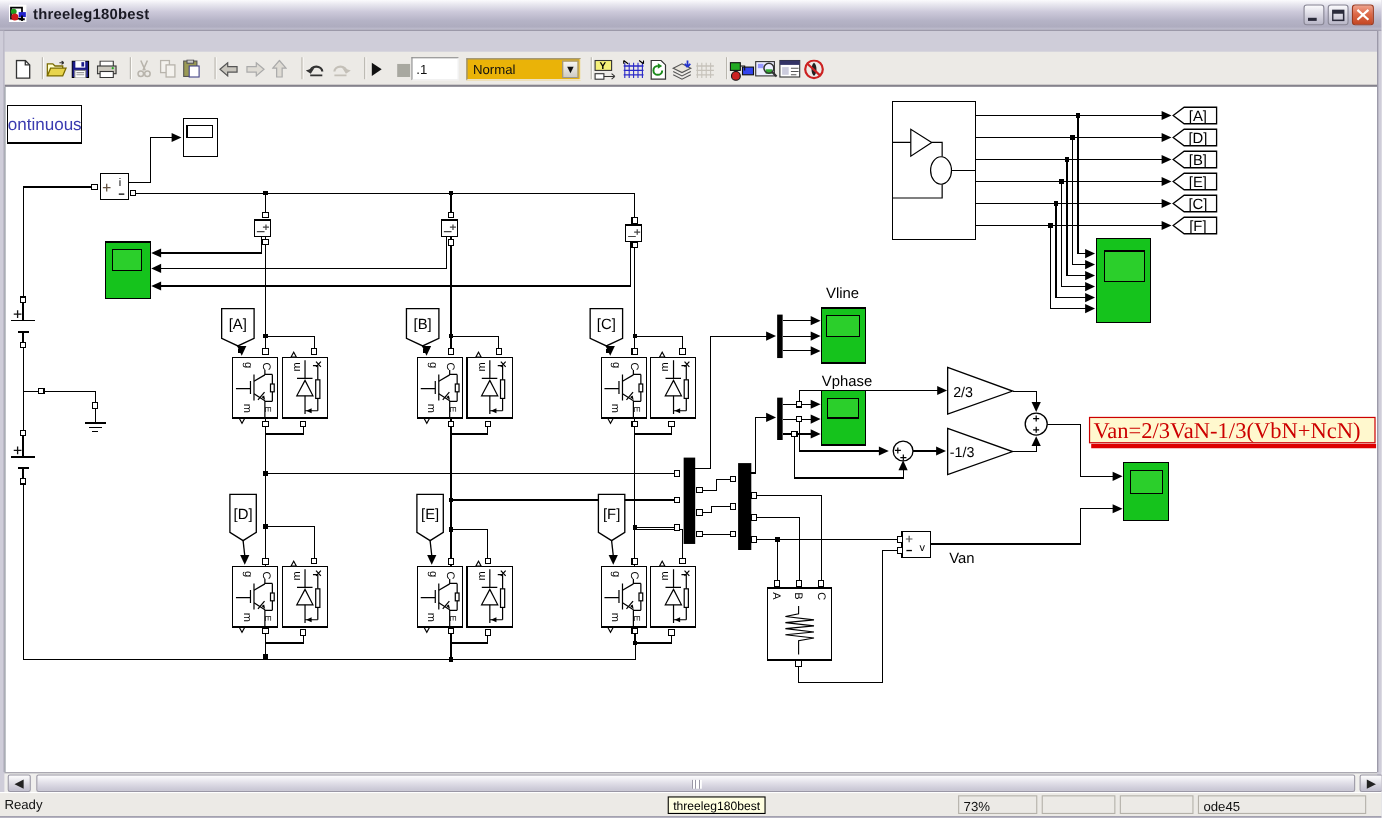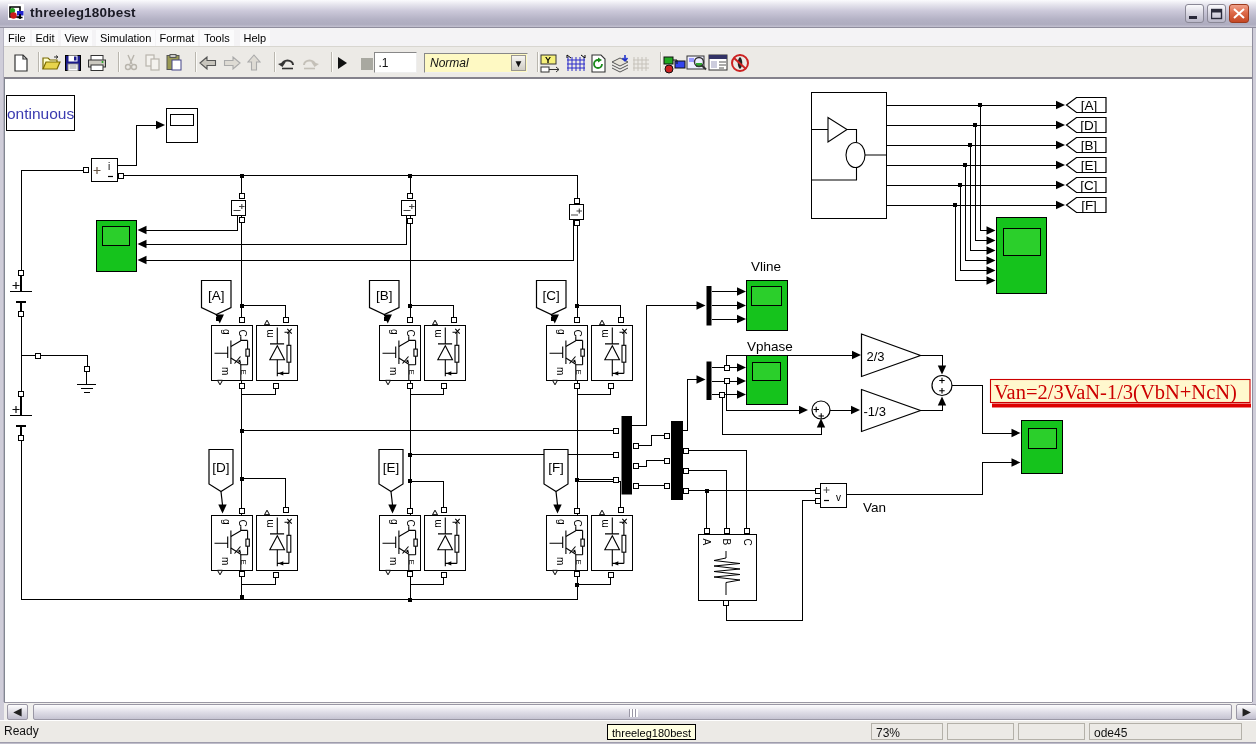--- a/index.html
+++ b/index.html
@@ -10,21 +10,21 @@
 #sysicon { position:absolute; left:8px; top:4px; }
 .tbtn { position:absolute; top:4px; width:19px; height:19px; border-radius:3px; border:1px solid #8a8896;
   background:linear-gradient(180deg,#fbfbfd,#d9d7e2 50%,#b9b7c8); }
 #btn-close { background:linear-gradient(180deg,#f0a28c,#dd6a4a 45%,#c44724); border-color:#9c3a1e; }
 .glyph { position:absolute; }
 #menubar { position:absolute; left:4px; top:28px; width:1248px; height:19px; background:#f4f3f5; border-bottom:1px solid #d8d6d0; }
 .menu { position:absolute; top:1.5px; font-size:11px; color:#000; padding:2px 4px; background:#fbfbfc; }
 #toolbar { position:absolute; left:4px; top:47px; width:1248px; height:32px; background:#eceae6; border-bottom:2px solid #84828c; }
 .tsep { position:absolute; top:5px; width:2px; height:20px; border-left:1px solid #b9b6ae; border-right:1px solid #fcfbf8; }
 #stopfield { position:absolute; left:369.5px; top:5px; width:43px; height:21px; background:#fff; border:1px solid; border-color:#888 #eee #eee #888; font-size:12px; padding:3px 0 0 4px; color:#111; }
-#combo { position:absolute; left:420px; top:6px; width:104px; height:20px; background:#fef9c3; border:1px solid; border-color:#888 #eee #eee #888; font-size:12px; padding:2px 0 0 5px; color:#111;font-style:italic; }
+#combo { position:absolute; left:420px; top:6px; width:104px; height:20px; background:#eab308; border:1px solid; border-color:#888 #eee #eee #888; font-size:12px; padding:2px 0 0 5px; color:#111; }
 #combobtn { position:absolute; right:1px; top:1px; width:15px; height:16px; background:linear-gradient(180deg,#f6f5f2,#cfccc4); border:1px solid #9a978f; font-size:10px; text-align:center; padding-top:2px; color:#111; }
 #canvas { position:absolute; left:4px; top:79px; width:1248px; height:623px; background:#fff; border-left:1px solid #828791; overflow:hidden; }
 #rborder { position:absolute; left:1252px; top:28px; width:4px; height:674px; background:#cfcdd9; border-left:1px solid #8f8d9d; }
 #lborder { position:absolute; left:0; top:28px; width:4px; height:674px; background:#cfcdd9; border-right:1px solid #b5b3c1; }
 #hscroll { position:absolute; left:4px; top:702px; width:1248px; height:18px; background:#f0efed; border-top:1px solid #9a98a4; }
 .sbtn { position:absolute; top:1px; width:21px; height:16px; border:1px solid #9a97a5; border-radius:2px;
   background:linear-gradient(180deg,#fefefe,#d8d6e0 60%,#c0bece); text-align:center; font-size:10px; color:#222; padding-top:1px; font-weight:bold;}
 #thumb { position:absolute; left:29px; top:1px; width:1199px; height:16px; border:1px solid #9a97a5; border-radius:2px;
   background:linear-gradient(180deg,#fdfdfe,#dddbe5 55%,#c6c4d2); }
 #grip { position:absolute; left:595px; top:4px; width:9px; height:8px;
@@ -52,29 +52,20 @@
       </svg>
   <div class="tbtn" style="left:1207px"></div>
   <svg class="glyph" style="left:1211px;top:8px" width="12" height="12">
         <rect x="0.5" y="1.5" width="10" height="9" fill="none" stroke="#2a2a3a" stroke-width="1.4"></rect>
         <rect x="0.5" y="1.5" width="10" height="3" fill="#2a2a3a"></rect>
       </svg>
   <div class="tbtn" id="btn-close" style="left:1229px;width:20px"></div>
   <svg class="glyph" style="left:1233px;top:8px" width="13" height="12">
         <path d="M1,1 L11,10 M11,1 L1,10" stroke="#fff" stroke-width="2"></path>
       </svg>
- </div>
- <div id="menubar">
-  <div class="menu" style="left:0px">File</div>
-  <div class="menu" style="left:27.5px">Edit</div>
-  <div class="menu" style="left:56.5px">View</div>
-  <div class="menu" style="left:92px">Simulation</div>
-  <div class="menu" style="left:151.5px">Format</div>
-  <div class="menu" style="left:196px">Tools</div>
-  <div class="menu" style="left:235.5px">Help</div>
  </div>
  <div id="toolbar">
   <svg style="position:absolute;left:8px;top:7px" width="18" height="18">
         <path d="M3,1 h8 l4,4 v12 h-12 z" fill="white" stroke="#333" stroke-width="1.2"></path>
         <path d="M11,1 v4 h4" fill="none" stroke="#333" stroke-width="1.2"></path>
       </svg>
       <svg style="position:absolute;left:38px;top:8px" width="19" height="16">
         <path d="M1,14 V3 h5 l2,2 h7 v2" fill="#ffffcc" stroke="#7a6a00" stroke-width="1.2"></path>
         <path d="M1,14 L4,7 h14 l-3,7 z" fill="#e8d44c" stroke="#7a6a00" stroke-width="1.2"></path>
         <path d="M12,2 h4 m0,0 l-2,-1.5 m2,1.5 l-2,1.5" stroke="#333" fill="none"></path>

